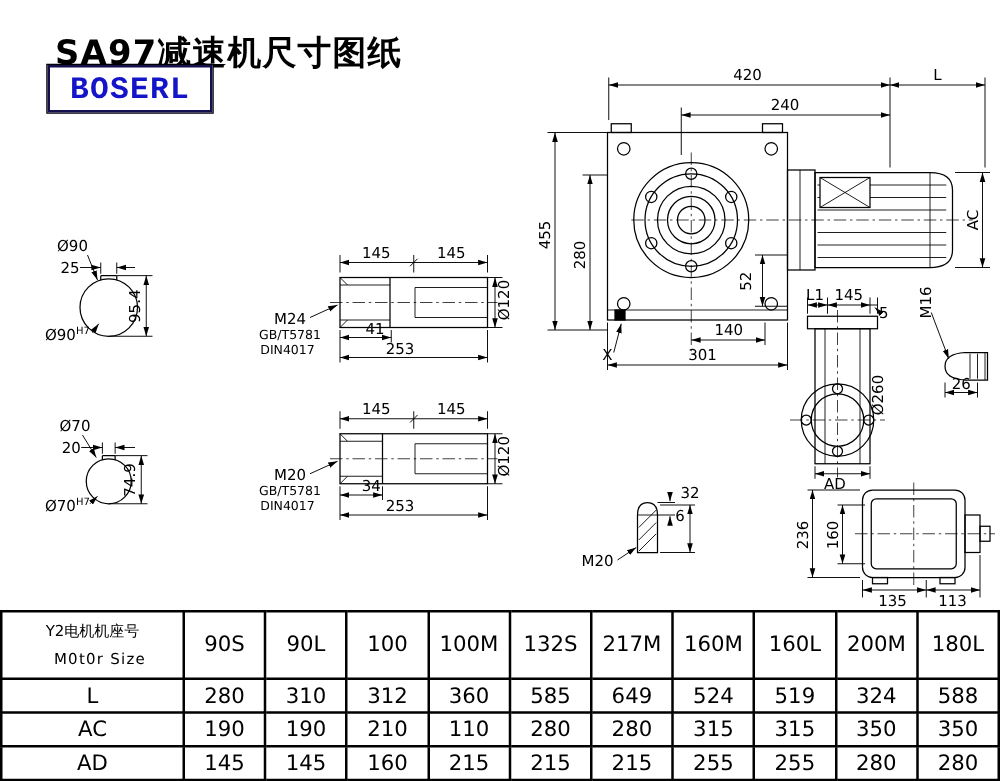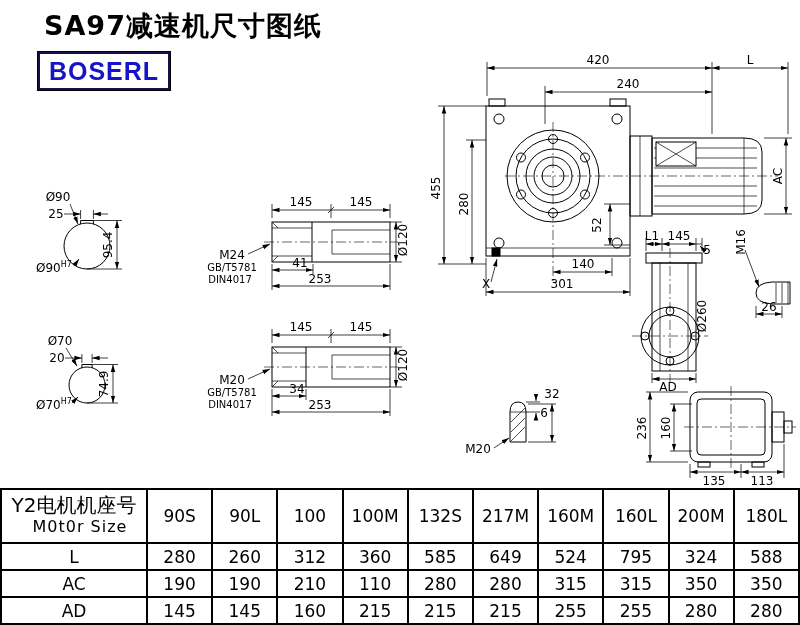--- a/index.html
+++ b/index.html
@@ -1,34 +1,34 @@
 <!DOCTYPE html>
 <html><head>
 <meta charset="utf-8">
 <style>
   html,body{margin:0;padding:0;}
   body{width:800px;height:625px;background:#ffffff;position:relative;overflow:hidden;
        font-family:"DejaVu Sans",sans-serif;color:#000;}
-  .title{position:absolute;left:44px;top:8px;font-size:27px;font-weight:bold;letter-spacing:1px;}
+  .title{position:absolute;left:44px;top:24px;font-size:27px;font-weight:bold;letter-spacing:1px;}
   .logo{position:absolute;left:38px;top:52px;width:128px;height:34px;border:2px solid #14104e;
         box-shadow:0 0 0 1px #000;display:flex;align-items:center;justify-content:center;background:#fff;}
-  .logo span{font-family:Liberation Sans, sans-serif;font-weight:bold;font-size:25px;color:#1414c8;letter-spacing:1px;}
+  .logo span{font-family:Liberation Mono, monospace;font-weight:bold;font-size:25px;color:#1414c8;letter-spacing:1px;}
   svg{position:absolute;left:0;top:0;}
   svg text{font-family:"DejaVu Sans",sans-serif;font-size:12px;fill:#000;stroke:none;}
   svg text.sm{font-size:10px;}
   g.draw{stroke:#000;fill:none;stroke-width:1;}
   g.dims{stroke:#000;fill:none;stroke-width:0.75;}
   .cl{stroke-dasharray:10 3 2 3;stroke-width:0.6;}
   .tn{stroke-width:0.7;}
   table{position:absolute;left:0;top:488px;width:800px;border-collapse:collapse;table-layout:fixed;background:#fff;}
   td{border:2px solid #000;text-align:center;vertical-align:middle;font-size:17px;padding:0;height:25px;}
   td.hd{height:52px;}
   col.c0{width:146px;}
-  .hcn{font-size:20px;line-height:22px;}
-  .hen{font-size:16px;letter-spacing:1px;line-height:22px;margin-left:12px;}
+  .hcn{font-size:12px;line-height:22px;}
+  .hen{font-size:12px;letter-spacing:1px;line-height:22px;margin-left:12px;}
 </style>
 </head>
 <body>
 
 <div class="title">SA97减速机尺寸图纸</div>
 <div class="logo">
   <span>BOSERL</span>
 </div>
 
 <svg width="800" height="488" viewBox="0 0 800 488">
@@ -359,27 +359,27 @@
     <td class="hd">132S</td>
     <td class="hd">217M</td>
     <td class="hd">160M</td>
     <td class="hd">160L</td>
     <td class="hd">200M</td>
     <td class="hd">180L</td>
   </tr>
   <tr>
     <td>L</td>
     <td>280</td>
-    <td>260</td>
+    <td>310</td>
     <td>312</td>
     <td>360</td>
     <td>585</td>
     <td>649</td>
     <td>524</td>
-    <td>795</td>
+    <td>519</td>
     <td>324</td>
     <td>588</td>
   </tr>
   <tr>
     <td>AC</td>
     <td>190</td>
     <td>190</td>
     <td>210</td>
     <td>110</td>
     <td>280</td>

